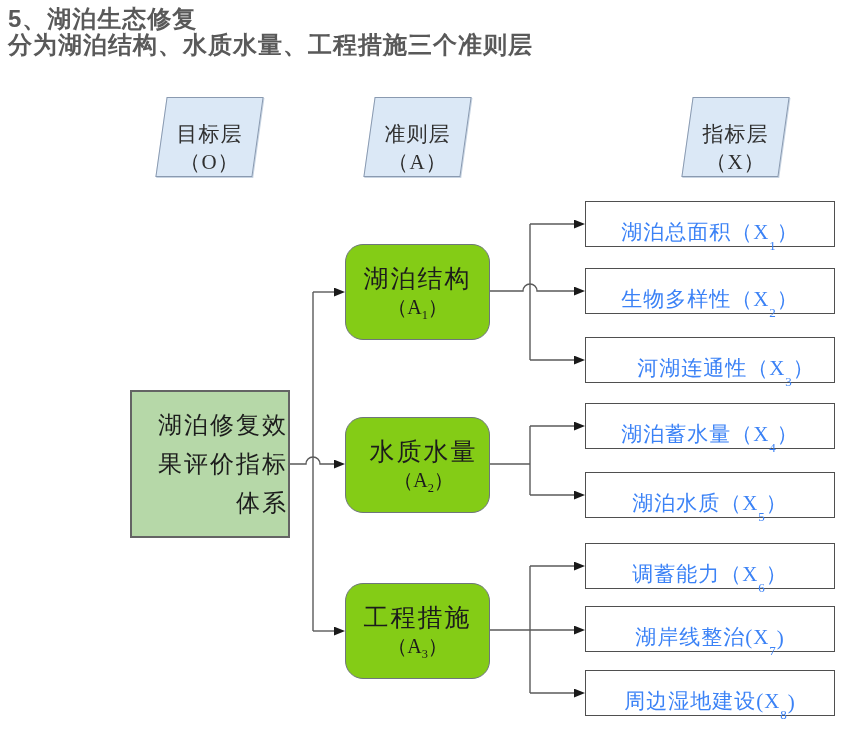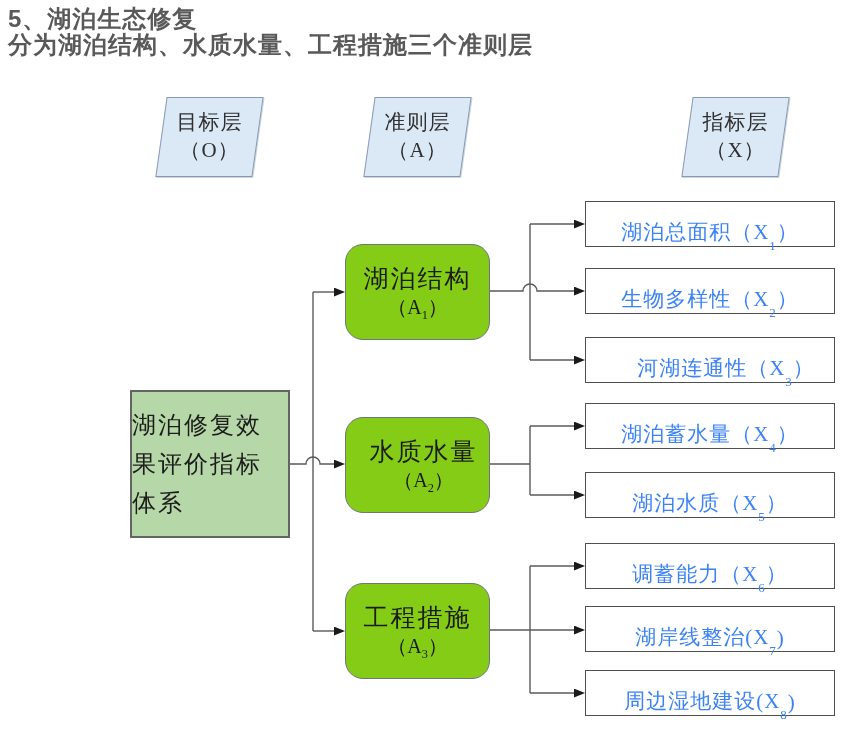--- a/index.html
+++ b/index.html
@@ -12,30 +12,30 @@
   .t1{top:3px;}
   .t2{top:29px;}
 
   
   .connectors{position:absolute;left:0;top:0;z-index:1;}
 
   
   .para{position:absolute;width:97px;height:80px;z-index:2;}
   .para .shape{position:absolute;left:0;top:0;right:0;bottom:0;background:#dbe8f6;
                border:1px solid #8a9ab0;transform:skewX(-8deg);box-shadow:1px 1px 0 #c8d4e2;}
-  .para .ptext{position:relative;z-index:1;text-align:center;padding-top:11px;
+  .para .ptext{position:relative;z-index:1;text-align:center;padding-top:23px;
                font-size:21px;color:#2f2f2f;line-height:28px;letter-spacing:1px;}
   .p1{left:161px;top:97px;}
   .p2{left:369px;top:97px;}
   .p3{left:687px;top:97px;}
 
   
   .goal{position:absolute;left:130px;top:390px;width:160px;height:148px;z-index:2;
         background:#b6d8a8;border:2px solid #646464;box-sizing:border-box;
-        display:flex;flex-direction:column;justify-content:center;align-items:flex-start;
+        display:flex;flex-direction:column;justify-content:center;align-items:flex-end;
         font-size:24px;color:#1c1c1c;letter-spacing:2px;line-height:39px;text-align:center;}
 
   
   .crit{position:absolute;left:345px;width:145px;height:96px;z-index:2;
         background:#84cc16;border:1.5px solid #6e767c;border-radius:18px;box-sizing:border-box;
         display:flex;flex-direction:column;justify-content:center;align-items:center;
         color:#1c1c1c;text-align:center;}
   .crit .c-main{font-size:25px;letter-spacing:2px;line-height:30px;}
   .crit .c-code{font-size:20px;line-height:26px;}
   .c1{top:244px;} .c2{top:417px;padding-left:12px;} .c3{top:583px;}

